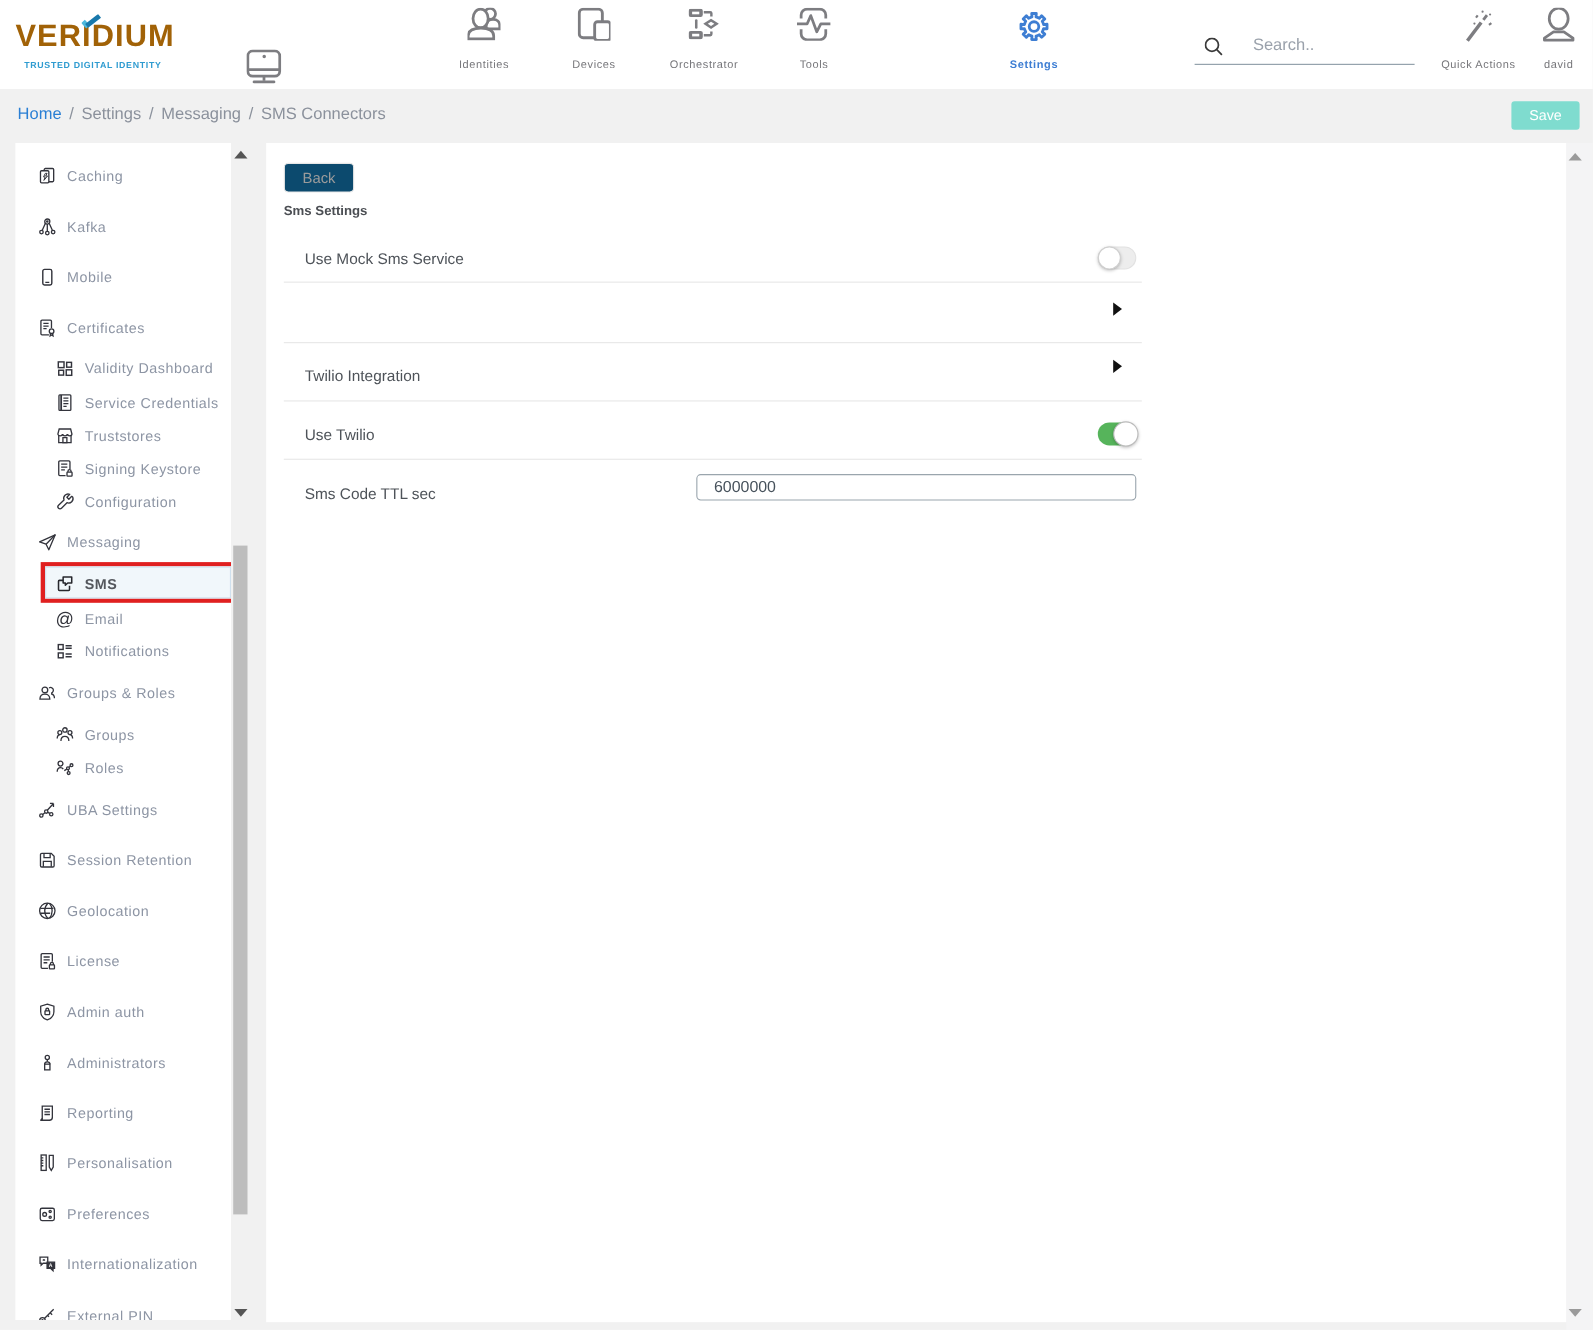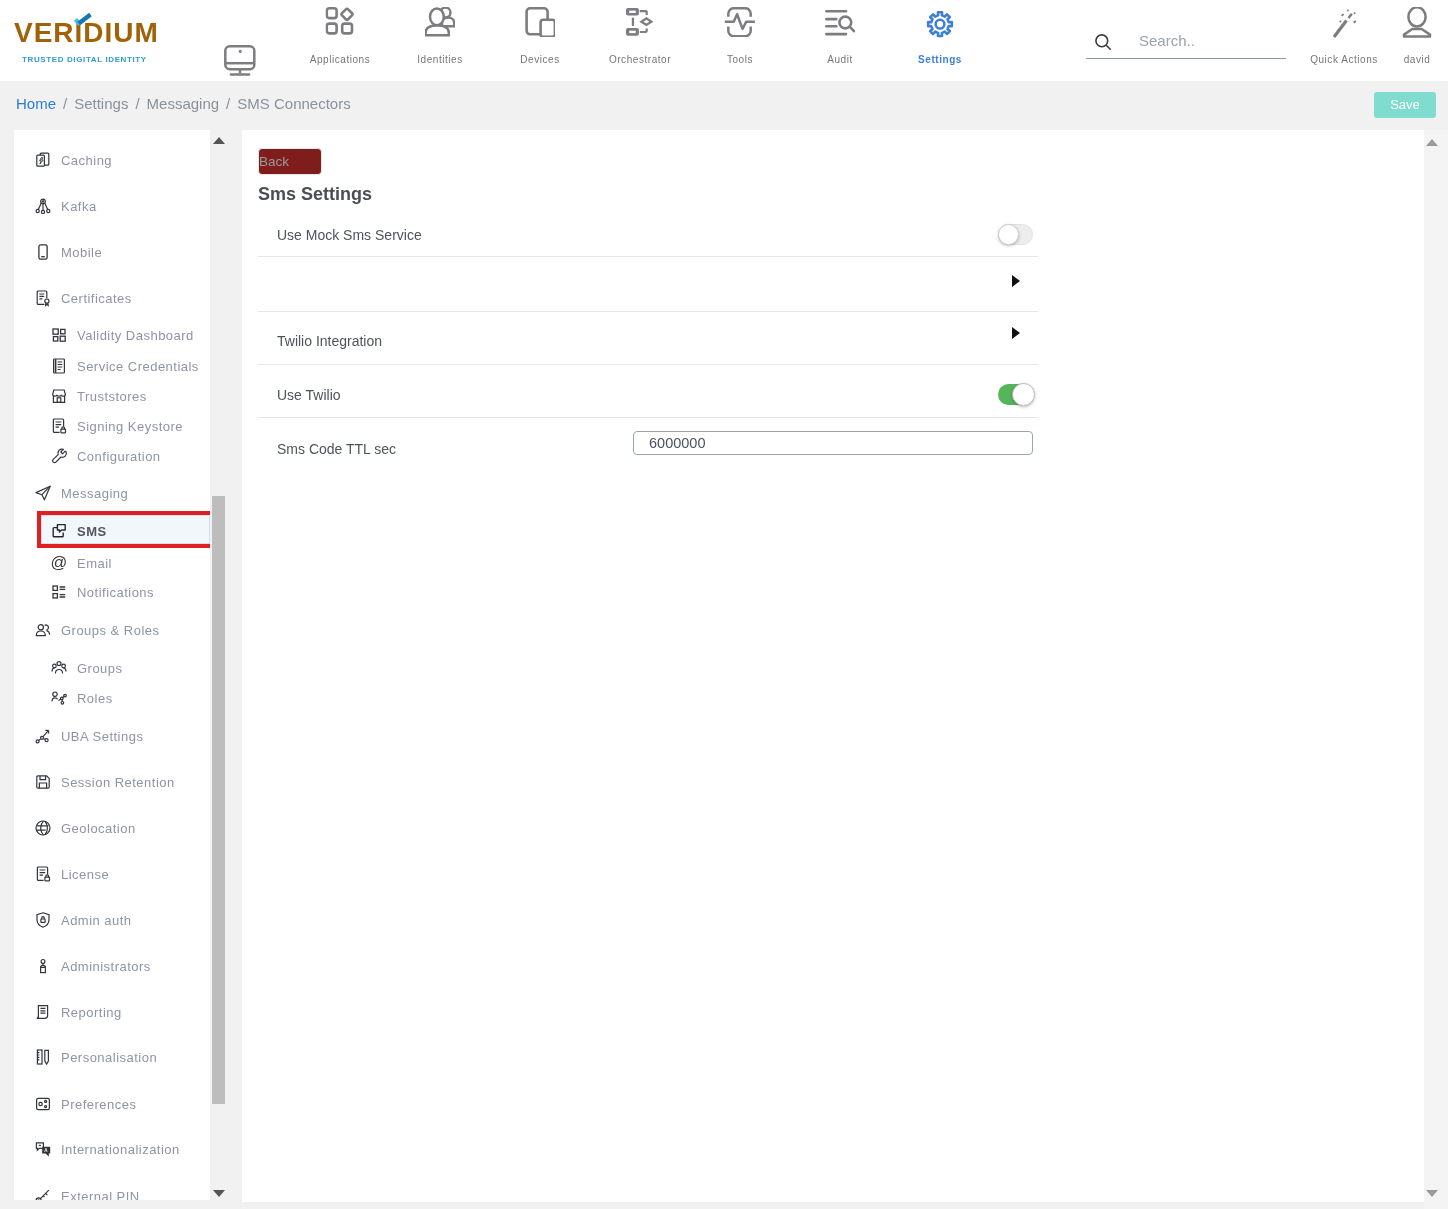--- a/index.html
+++ b/index.html
@@ -39,22 +39,22 @@
 .sscroll { position:absolute; left:210px; top:130px; width:17px; height:1079px; }
 .sscroll .thumb { position:absolute; left:2px; top:366px; width:13px; height:608px; background:#bdbdbd; }
 .arrow-up { position:absolute; left:3px; top:7px; width:0; height:0; border-left:6px solid transparent; border-right:6px solid transparent; border-bottom:7px solid #555; }
 .arrow-down { position:absolute; left:3px; bottom:12px; width:0; height:0; border-left:6px solid transparent; border-right:6px solid transparent; border-top:7px solid #555; }
 
 .mscroll { position:absolute; left:1424px; top:130px; width:24px; height:1079px; background:#f4f4f5; }
 .mscroll .arrow-up { left:2px; top:9px; border-left-width:6px; border-right-width:6px; border-bottom:7px solid #9a9a9a; }
 .mscroll .arrow-down { left:2px; bottom:12px; border-left-width:6px; border-right-width:6px; border-top:7px solid #9a9a9a; }
 
 .main { position:absolute; left:242px; top:130px; width:1182px; height:1072px; background:#fff; }
-.backbtn { position:absolute; left:16px; top:18px; width:64px; height:27px; border:1px solid #e7e7e7; border-radius:4px; color:#9b9b9b; font-size:13.5px; text-align:left; line-height:25px; background:#7f1d1d; }
-.h1 { position:absolute; left:16px; top:54px; font-size:18px; font-weight:bold; color:#4b4e53;text-align:right; }
+.backbtn { position:absolute; left:16px; top:18px; width:64px; height:27px; border:1px solid #e7e7e7; border-radius:4px; color:#9b9b9b; font-size:13.5px; text-align:center; line-height:25px; background:#0c4a6e; }
+.h1 { position:absolute; left:16px; top:54px; font-size:12px; font-weight:bold; color:#4b4e53;text-align:right; }
 .row { position:absolute; left:35px; width:761px; height:22px; font-size:14px; line-height:22px; color:#4e5359; }
 .divider { position:absolute; left:16px; width:780px; height:1px; background:#e7e7e7; }
 .toggle { position:absolute; width:35px; height:21px; border-radius:11px; }
 .toggle.off { background:#ededed; border:1px solid #e2e2e2; }
 .toggle.off .knob { position:absolute; left:-1px; top:-1px; width:21px; height:21px; border-radius:50%; background:#fff; border:1px solid #cfcfcf; box-shadow:0 1px 3px rgba(0,0,0,.25); }
 .toggle.on { background:#56b45b; }
 .toggle.on .knob { position:absolute; right:-2px; top:-1px; width:23px; height:23px; border-radius:50%; background:#fff; border:1px solid #bbb; box-shadow:0 1px 3px rgba(0,0,0,.25); }
 .caret { position:absolute; width:0; height:0; border-top:6px solid transparent; border-bottom:6px solid transparent; border-left:8px solid #111; }
 .ttlinput { position:absolute; left:391px; top:301px; width:400px; height:24px; border:1px solid #9aa5ad; border-radius:4px; font-size:14.5px; color:#47525c; line-height:22px; padding-left:15px; background:#fff; }
 </style>
@@ -74,31 +74,20 @@
         <g fill="none" stroke="#7d7d81" stroke-width="2.5">
           <rect x="1.3" y="1.3" width="29" height="23" rx="4.5"></rect>
           <line x1="1.3" y1="18.2" x2="30.3" y2="18.2"></line>
           <circle cx="16.2" cy="6.3" r="0.7" fill="#7d7d81" stroke-width="1.8"></circle>
           <line x1="16" y1="24.3" x2="16" y2="28.4"></line>
           <path d="M7 29.5 h18" stroke-width="2.7" stroke-linecap="round"></path>
         </g>
       </svg>
       <div class="lbl">Dashboard</div>
     </div>
-  <div id="nav-applications" class="navitem" style="left:285px;">
-      <svg width="29" height="30" viewBox="0 0 29 30" style="top:7px;">
-        <g fill="none" stroke="#7d7d81" stroke-width="2.6">
-          <rect x="1.3" y="1.3" width="9.8" height="9.8" rx="2.4"></rect>
-          <rect x="1.3" y="16.6" width="9.8" height="9.8" rx="2.4"></rect>
-          <rect x="16.7" y="16.6" width="9.8" height="9.8" rx="2.4"></rect>
-          <rect x="17.2" y="3" width="8.6" height="8.6" rx="1.6" transform="rotate(45 21.5 7.3)"></rect>
-        </g>
-      </svg>
-      <div class="lbl">Applications</div>
-    </div>
   <div id="nav-identities" class="navitem" style="left:385px;">
       <svg width="30" height="30" viewBox="0 0 30 30" style="top:7px;">
         <g fill="#fff" stroke="#7d7d81" stroke-width="2.5">
           <circle cx="20.5" cy="5.6" r="5"></circle>
           <path d="M17 19.3 v-3.2 c0-3.4 2.5-5.5 6.3-5.5 c3.4 0 6 2.1 6 5.5 v3.2 Z"></path>
           <ellipse cx="11.9" cy="9.8" rx="6.9" ry="8.4"></ellipse>
           <path d="M0.6 28.3 v-2.5 c0-4.6 3.8-7.2 11.6-7.2 s11.6 2.6 11.6 7.2 v2.5 Z"></path>
         </g>
       </svg>
       <div class="lbl">Identities</div>
@@ -133,33 +122,20 @@
   <div id="nav-tools" class="navitem" style="left:685px;">
       <svg width="31" height="30" viewBox="0 0 31 30" style="top:7px;">
         <g fill="none" stroke="#7d7d81" stroke-width="2.5">
           <rect x="3.8" y="1.2" width="22.4" height="28" rx="5.5"></rect>
         </g>
         <rect x="1.4" y="9.8" width="4.6" height="9.8" fill="#fff"></rect>
         <rect x="24" y="9.8" width="4.6" height="9.8" fill="#fff"></rect>
         <path d="M0 14.8 H9.2 L12.6 7.2 L18 21.9 L21.7 14.8 H30.4" fill="none" stroke="#7d7d81" stroke-width="2.5" stroke-linejoin="round"></path>
       </svg>
       <div class="lbl">Tools</div>
-    </div>
-  <div id="nav-audit" class="navitem" style="left:785px;">
-      <svg width="30" height="27" viewBox="0 0 30 27" style="top:10px;">
-        <g fill="none" stroke="#7d7d81" stroke-width="2.6" stroke-linecap="round">
-          <path d="M1.3 1.3 H21"></path>
-          <path d="M1.3 9.1 H11.3"></path>
-          <path d="M1.3 16.3 H11.3"></path>
-          <path d="M1.3 24.1 H21"></path>
-          <circle cx="20.3" cy="12.5" r="5.9"></circle>
-          <line x1="24.6" y1="16.7" x2="29" y2="21.2"></line>
-        </g>
-      </svg>
-      <div class="lbl">Audit</div>
     </div>
   <div id="nav-settings" class="navitem active" style="left:885px;">
       <svg width="31" height="31" viewBox="0 0 34 34" style="top:10px;">
         <g fill="none" stroke="#3e7ed3" stroke-width="2.8" stroke-linejoin="round">
           <path d="M 14.2 6.1 L 15.0 5.9 L 14.7 2.5 L 19.3 2.5 L 19.0 5.9 L 21.7 6.9 L 22.3 7.3 L 24.6 4.7 L 27.8 7.9 L 25.2 10.2 L 26.4 12.7 L 26.6 13.5 L 30.0 13.2 L 30.0 17.8 L 26.6 17.5 L 25.6 20.2 L 25.2 20.8 L 27.8 23.1 L 24.6 26.3 L 22.3 23.7 L 19.8 24.9 L 19.0 25.1 L 19.3 28.5 L 14.7 28.5 L 15.0 25.1 L 12.3 24.1 L 11.7 23.7 L 9.4 26.3 L 6.2 23.1 L 8.8 20.8 L 7.6 18.3 L 7.4 17.5 L 4.0 17.8 L 4.0 13.2 L 7.4 13.5 L 8.4 10.8 L 8.8 10.2 L 6.2 7.9 L 9.4 4.7 L 11.7 7.3 Z"></path>
           <circle cx="17" cy="15.5" r="4.8"></circle>
         </g>
       </svg>
       <div class="lbl">Settings</div>
     </div>

